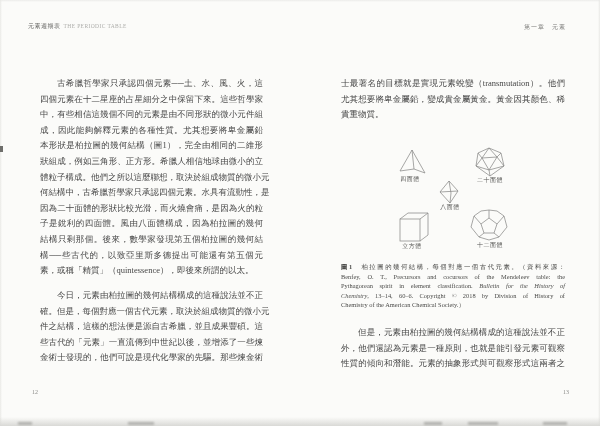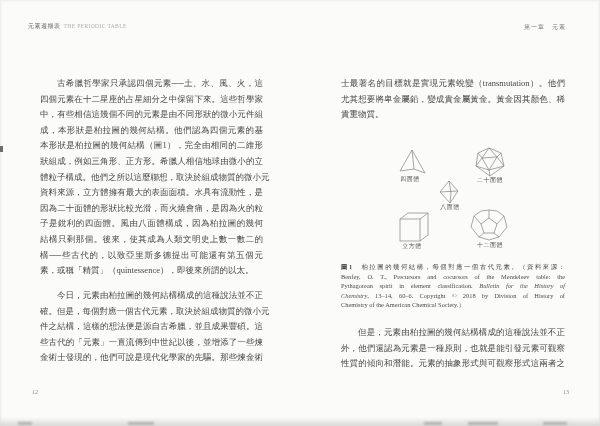--- a/index.html
+++ b/index.html
@@ -69,28 +69,28 @@
     <span>元素週期表</span><span class="en">THE PERIODIC TABLE</span>
   </div>
   <div class="abs" id="hdr-right">
     <span>第一章　元素</span>
   </div>
 
   <div class="para" id="lp1">
       <div class="line indent">古希臘哲學家只承認四個元素──土、水、風、火，這</div>
       <div class="line">四個元素在十二星座的占星細分之中保留下來。這些哲學家</div>
       <div class="line">中，有些相信這幾個不同的元素是由不同形狀的微小元件組</div>
-      <div class="line">成，本形狀是柏拉圖的幾何結構。他們認為四個元素的基</div>
+      <div class="line">成，因此能夠解釋元素的各種性質。尤其想要將卑金屬鉛</div>
       <div class="line">本形狀是柏拉圖的幾何結構（圖1），完全由相同的二維形</div>
       <div class="line">狀組成，例如三角形、正方形。希臘人相信地球由微小的立</div>
       <div class="line">體粒子構成。他們之所以這麼聯想，取決於組成物質的微小元</div>
-      <div class="line">資料來源，立方體擁有最大的表面面積。水具有流動性，是</div>
+      <div class="line">何結構中，古希臘哲學家只承認四個元素。水具有流動性，是</div>
       <div class="line">因為二十面體的形狀比較光滑，而火燒會痛，是因為火的粒</div>
       <div class="line">子是銳利的四面體。風由八面體構成，因為柏拉圖的幾何</div>
-      <div class="line">結構只剩那個。後來，使其成為人類文明史上數一數二的</div>
+      <div class="line">結構只剩那個。後來，數學家發現第五個柏拉圖的幾何結</div>
       <div class="line">構──些古代的，以致亞里斯多德提出可能還有第五個元</div>
       <div class="line no-stretch">素，或稱「精質」（quintessence），即後來所謂的以太。</div>
     </div>
   <div class="para" id="lp2">
       <div class="line indent">今日，元素由柏拉圖的幾何結構構成的這種說法並不正</div>
       <div class="line">確。但是，每個對應一個古代元素，取決於組成物質的微小元</div>
       <div class="line">件之結構，這樣的想法便是源自古希臘，並且成果豐碩。這</div>
       <div class="line">些古代的「元素」一直流傳到中世紀以後，並增添了一些煉</div>
       <div class="line">金術士發現的，他們可說是現代化學家的先驅。那些煉金術</div>
     </div>

